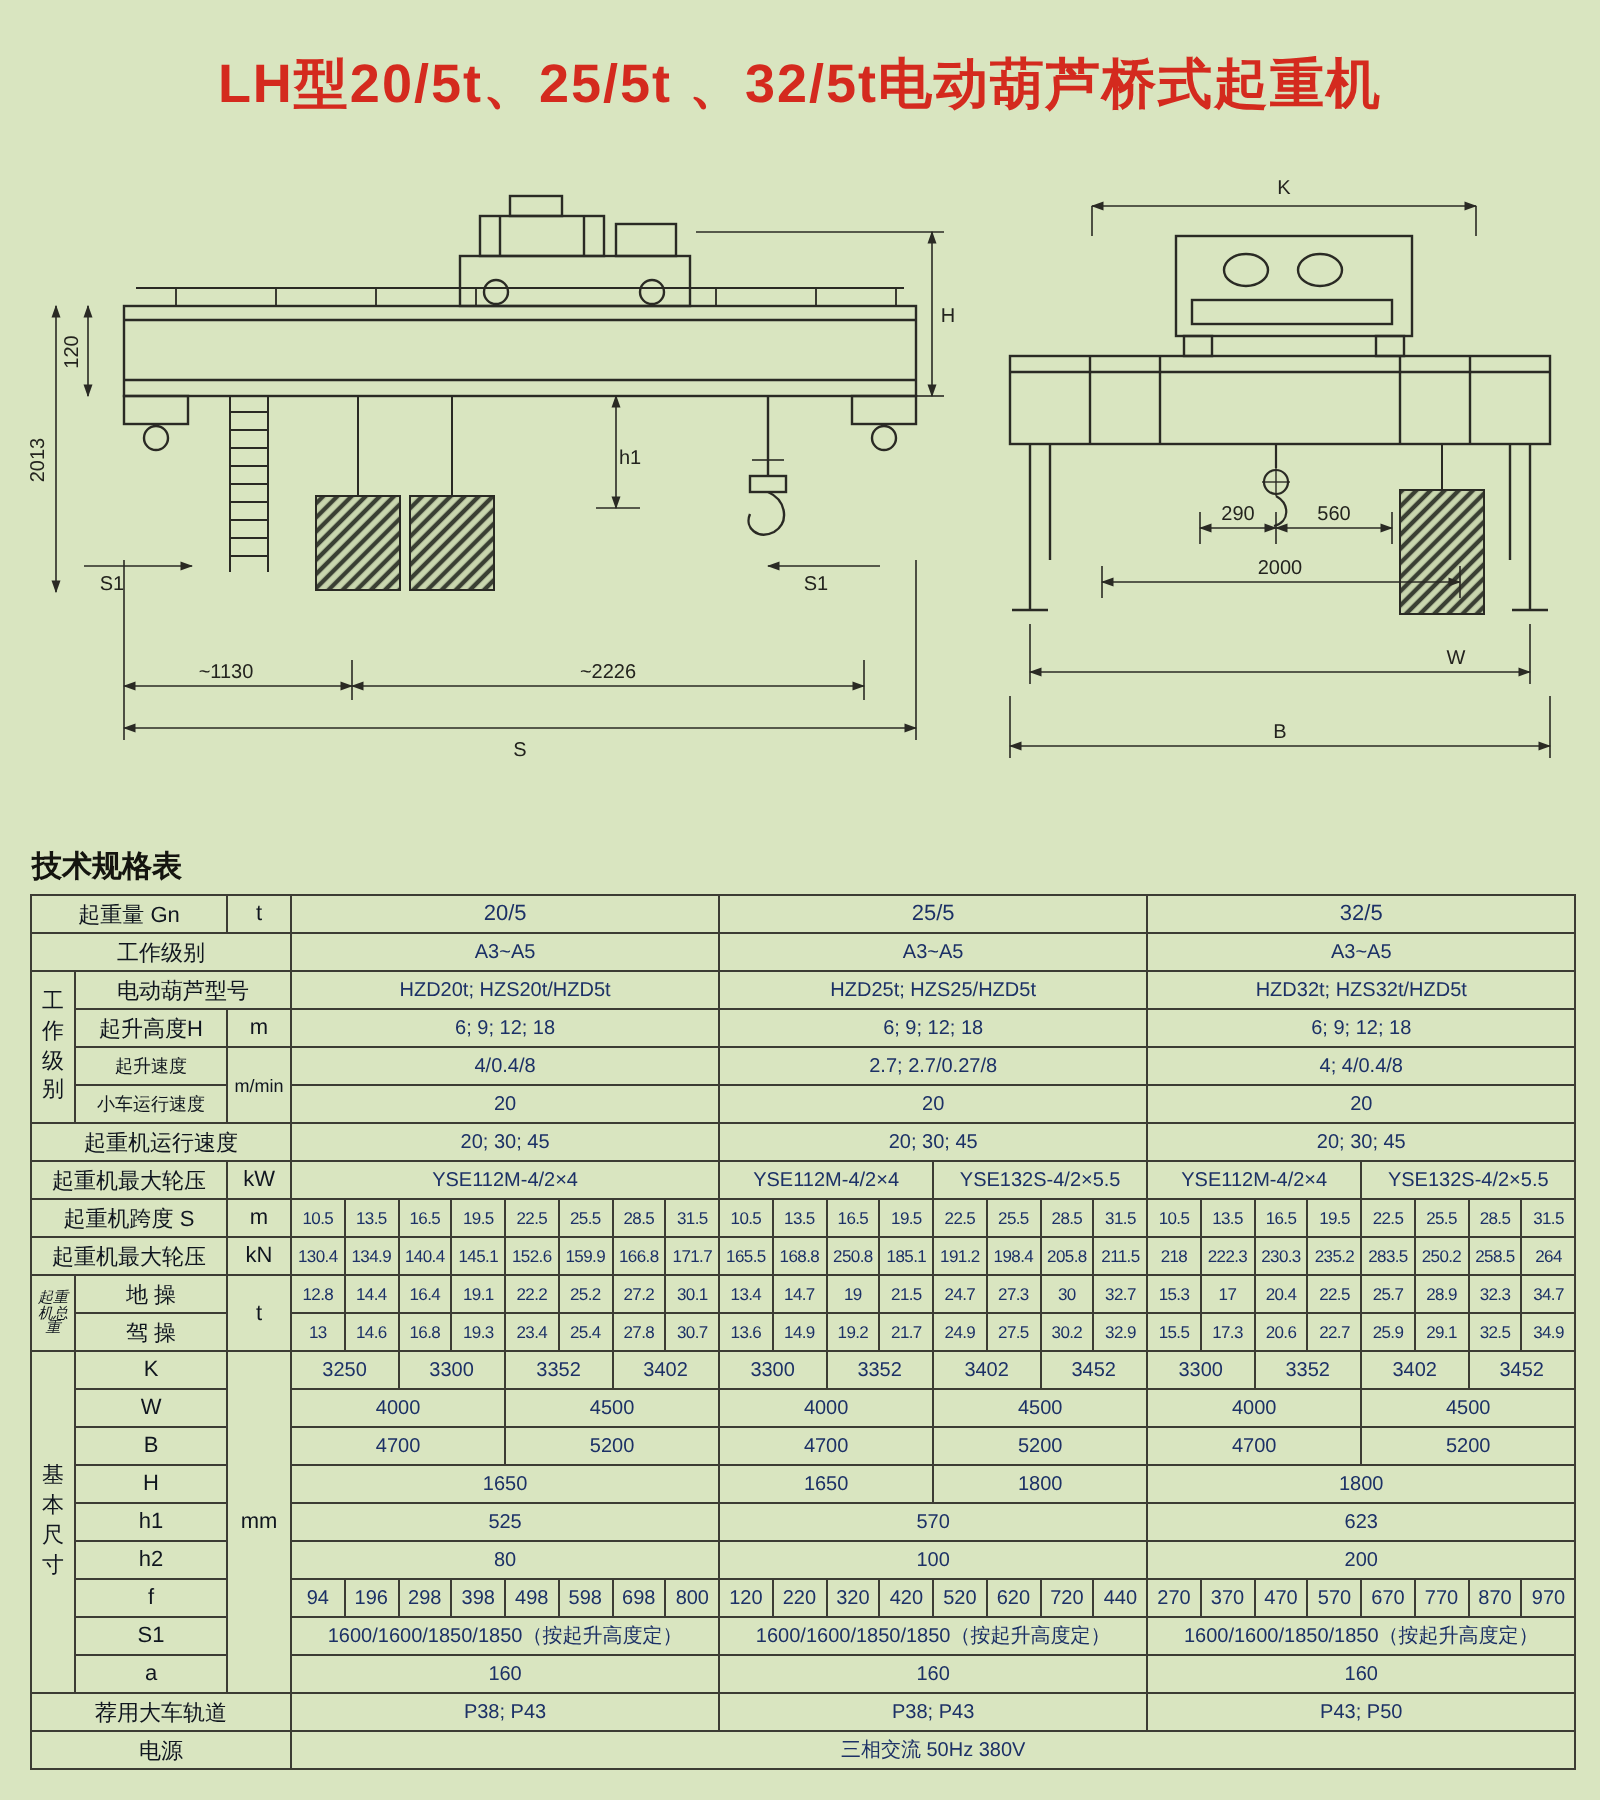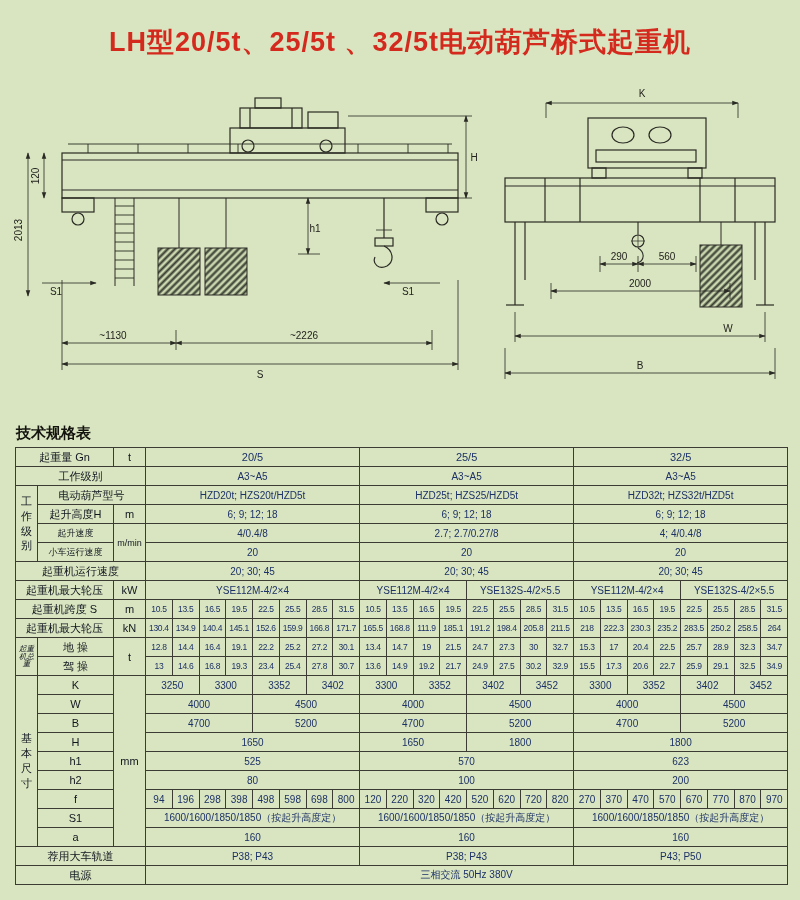--- a/index.html
+++ b/index.html
@@ -294,21 +294,21 @@
           <td class="d">130.4</td>
           <td class="d">134.9</td>
           <td class="d">140.4</td>
           <td class="d">145.1</td>
           <td class="d">152.6</td>
           <td class="d">159.9</td>
           <td class="d">166.8</td>
           <td class="d">171.7</td>
           <td class="d">165.5</td>
           <td class="d">168.8</td>
-          <td class="d">111.9</td>
+          <td class="d">250.8</td>
           <td class="d">185.1</td>
           <td class="d">191.2</td>
           <td class="d">198.4</td>
           <td class="d">205.8</td>
           <td class="d">211.5</td>
           <td class="d">218</td>
           <td class="d">222.3</td>
           <td class="d">230.3</td>
           <td class="d">235.2</td>
           <td class="d">283.5</td>
@@ -436,21 +436,21 @@
           <td class="val">598</td>
           <td class="val">698</td>
           <td class="val">800</td>
           <td class="val">120</td>
           <td class="val">220</td>
           <td class="val">320</td>
           <td class="val">420</td>
           <td class="val">520</td>
           <td class="val">620</td>
           <td class="val">720</td>
-          <td class="val">820</td>
+          <td class="val">440</td>
           <td class="val">270</td>
           <td class="val">370</td>
           <td class="val">470</td>
           <td class="val">570</td>
           <td class="val">670</td>
           <td class="val">770</td>
           <td class="val">870</td>
           <td class="val">970</td>
         </tr>
         <tr>

